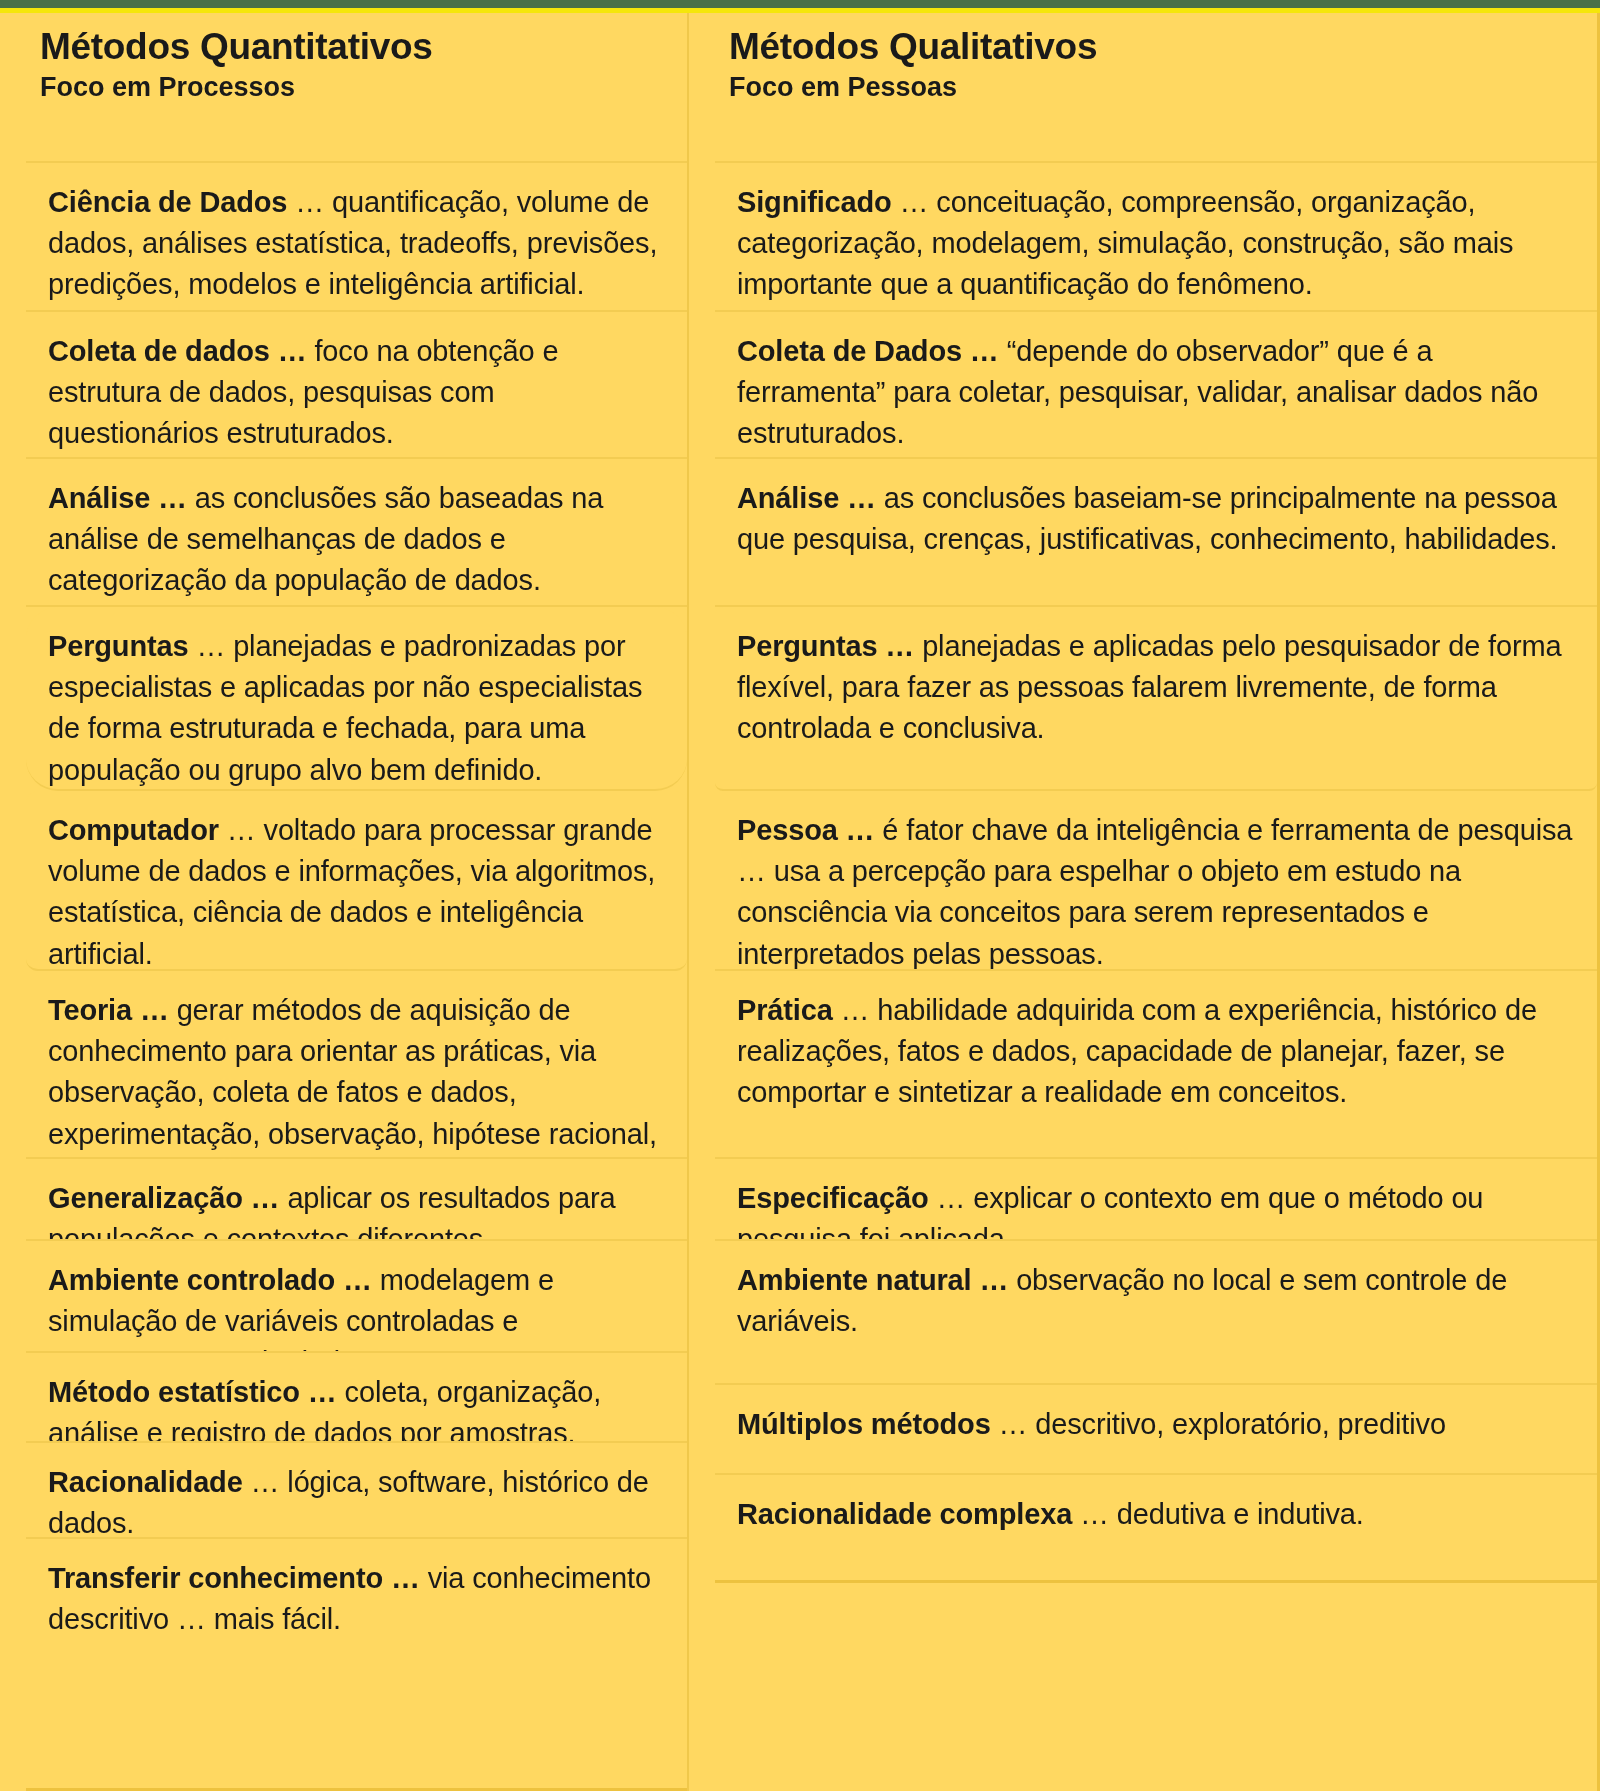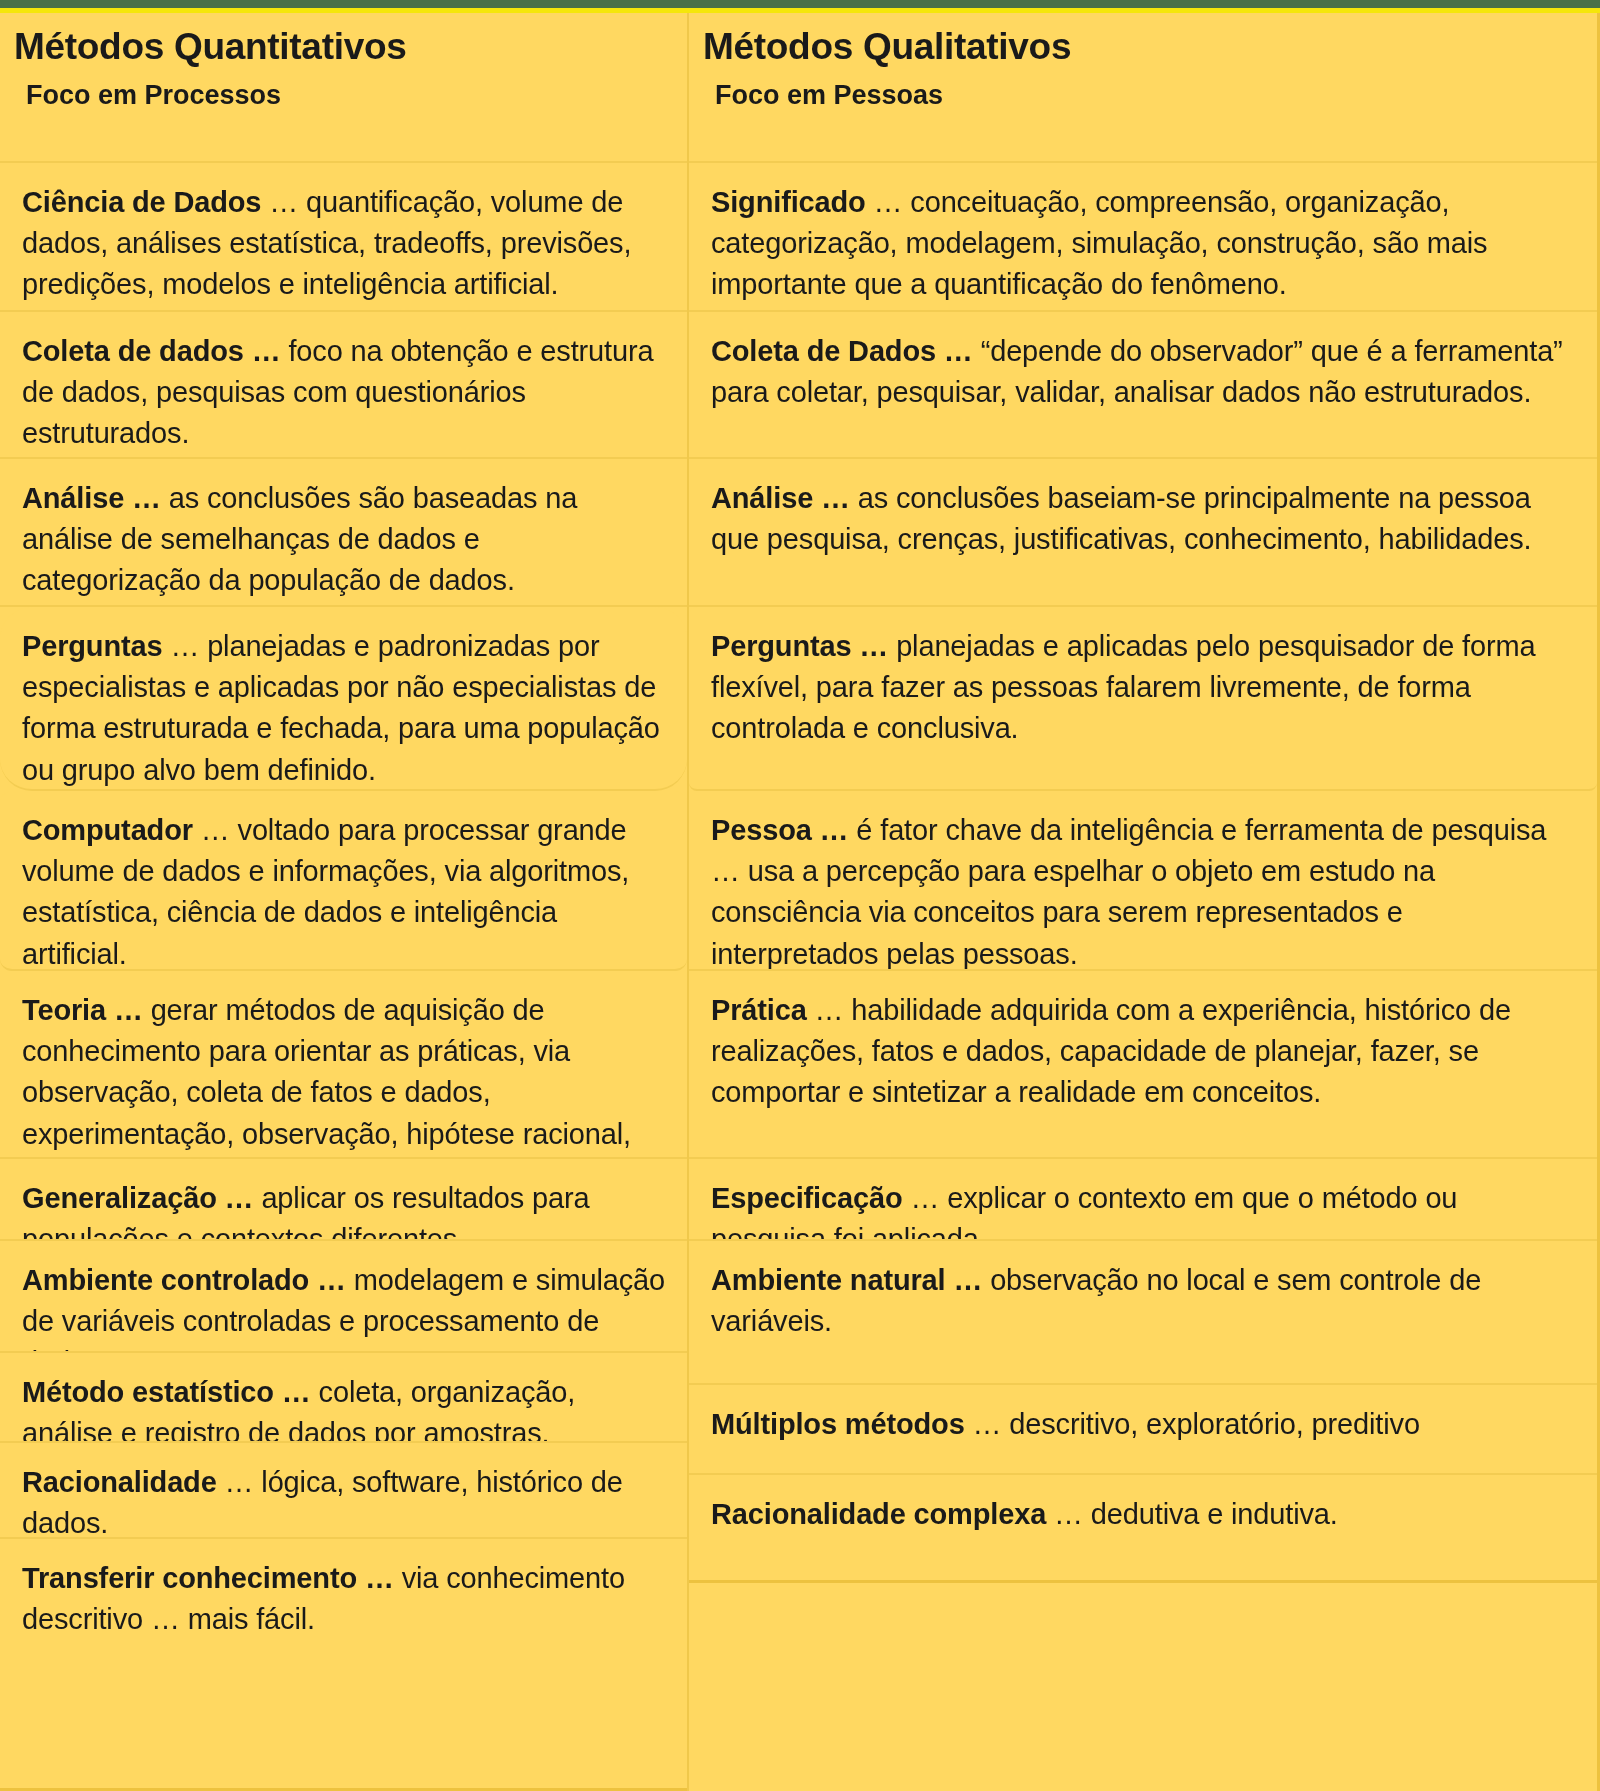--- a/index.html
+++ b/index.html
@@ -33,20 +33,21 @@
     display: flex;
     flex-direction: row;
     background: #FFD861;
   }
 
   .col {
     height: 100%;
     display: flex;
     flex-direction: column;
     background: #FFD861;
+    padding-left: 26px;
   }
   .col-left  { width: 689px; border-right: 2px solid #F0C84B; }
   .col-right { width: 911px; border-right: 3px solid #EDC23F; }
 
   .cell {
     padding: 11px 14px 6px 14px;
     border-bottom: 2px solid #F3CC52;
     background: #FFD861;
     overflow: hidden;
   }
@@ -60,21 +61,21 @@
     font-size: 37px;
     font-weight: bold;
     letter-spacing: -0.3px;
     line-height: 1.1;
     margin: 0 0 4px 0;
   }
   .head-sub {
     font-size: 27px;
     font-weight: bold;
     line-height: 1.15;
-    margin: 12px;
+    margin: 0;
   }
 
   .body-text {
     font-size: 29px;
     line-height: 1.42;
     letter-spacing: -0.15px;
     margin: 8px;
   }
   .body-text b { font-weight: bold; }
 </style>

